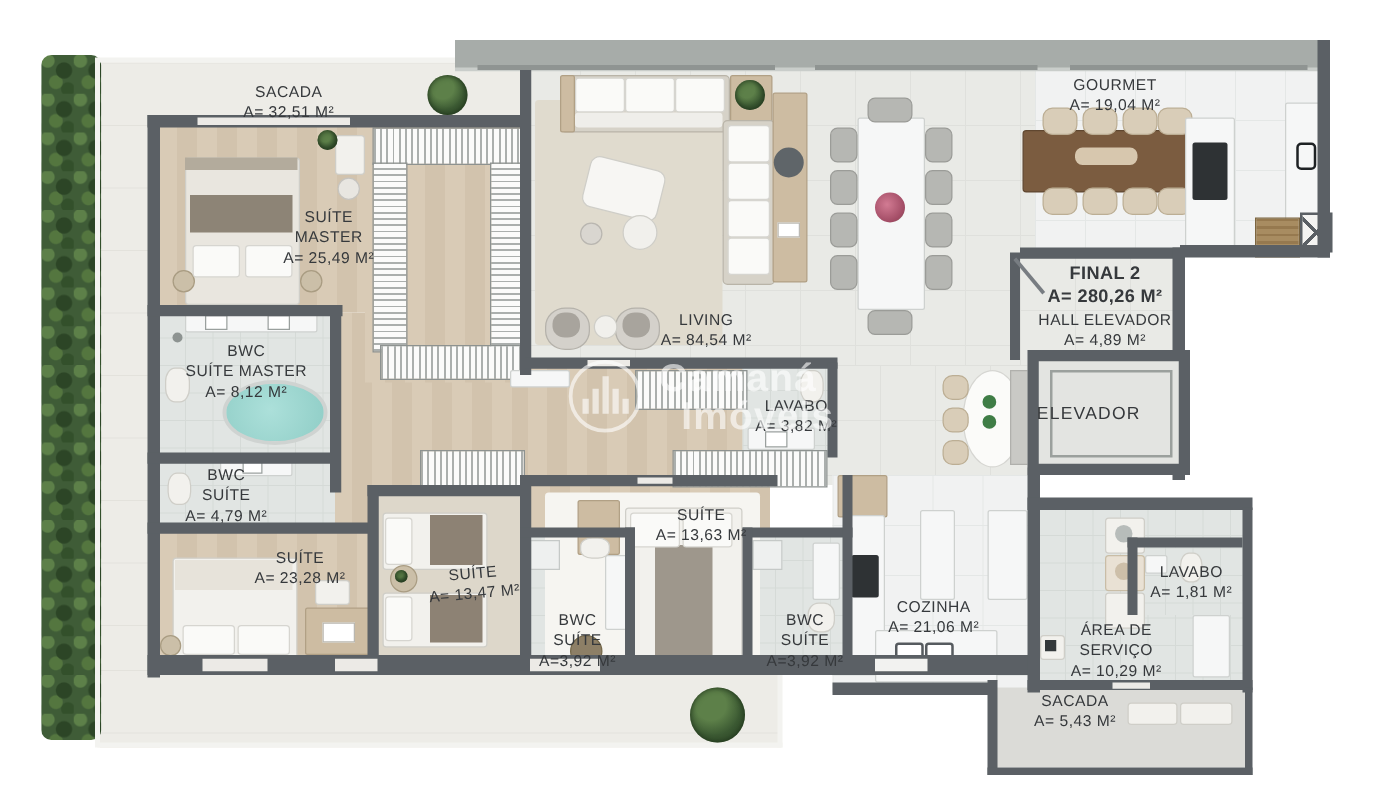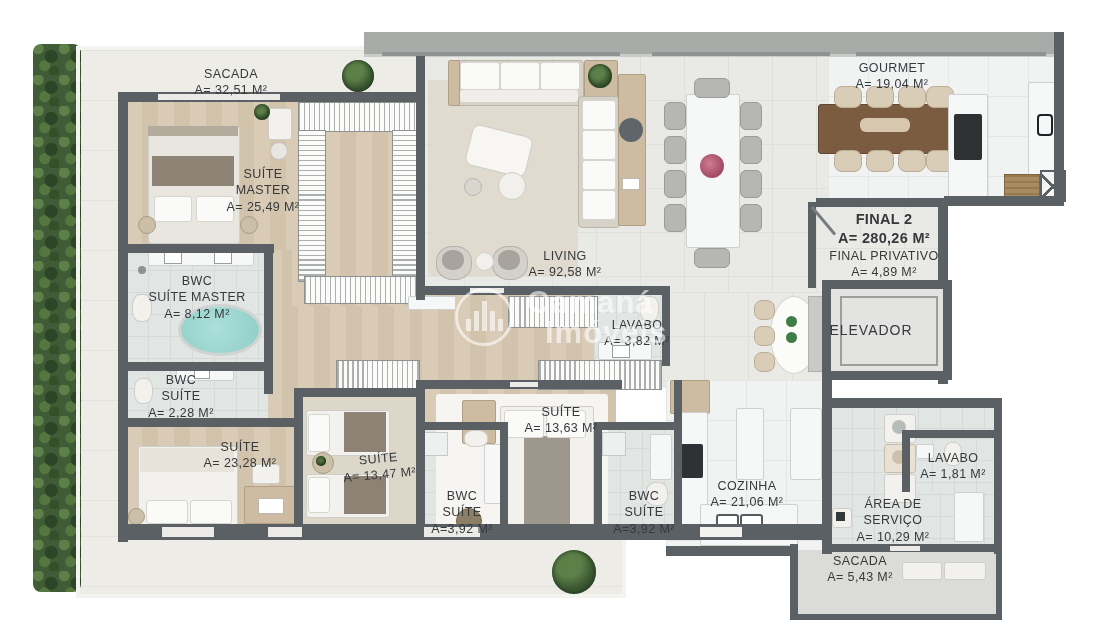--- a/index.html
+++ b/index.html
@@ -309,33 +309,33 @@
     <span>A= 25,49 M²</span>
   </div>
   <div class="lb" style="left:197px;top:297px;">
     <span>BWC</span>
     <span>SUÍTE MASTER</span>
     <span>A= 8,12 M²</span>
   </div>
   <div class="lb" style="left:181px;top:396px;">
     <span>BWC</span>
     <span>SUÍTE</span>
-    <span>A= 2,28 M²</span>
+    <span>A= 4,79 M²</span>
   </div>
   <div class="lb" style="left:240px;top:455px;">
     <span>SUÍTE</span>
     <span>A= 23,28 M²</span>
   </div>
   <div class="lb" style="left:379px;top:467px;transform:translate(-50%,-50%) rotate(-5deg);">
     <span>SUÍTE</span>
     <span>A= 13,47 M²</span>
   </div>
   <div class="lb" style="left:565px;top:264px;">
     <span>LIVING</span>
-    <span>A= 92,58 M²</span>
+    <span>A= 84,54 M²</span>
   </div>
   <div class="lb" style="left:637px;top:333px;">
     <span>LAVABO</span>
     <span>A= 3,82 M²</span>
   </div>
   <div class="lb" style="left:561px;top:420px;">
     <span>SUÍTE</span>
     <span>A= 13,63 M²</span>
   </div>
   <div class="lb" style="left:462px;top:512px;">
@@ -352,21 +352,21 @@
     <span>COZINHA</span>
     <span>A= 21,06 M²</span>
   </div>
   <div class="lb" style="left:892px;top:76px;">
     <span>GOURMET</span>
     <span>A= 19,04 M²</span>
   </div>
   <div class="lb" style="left:884px;top:245px;">
     <span class="bold">FINAL 2</span>
     <span class="bold">A= 280,26 M²</span>
-    <span>FINAL PRIVATIVO</span>
+    <span>HALL ELEVADOR</span>
     <span>A= 4,89 M²</span>
   </div>
   <div class="lb" style="left:871px;top:330px;font-size:14px;letter-spacing:1px;">
     <span>ELEVADOR</span>
   </div>
   <div class="lb" style="left:953px;top:466px;">
     <span>LAVABO</span>
     <span>A= 1,81 M²</span>
   </div>
   <div class="lb" style="left:893px;top:520px;">

